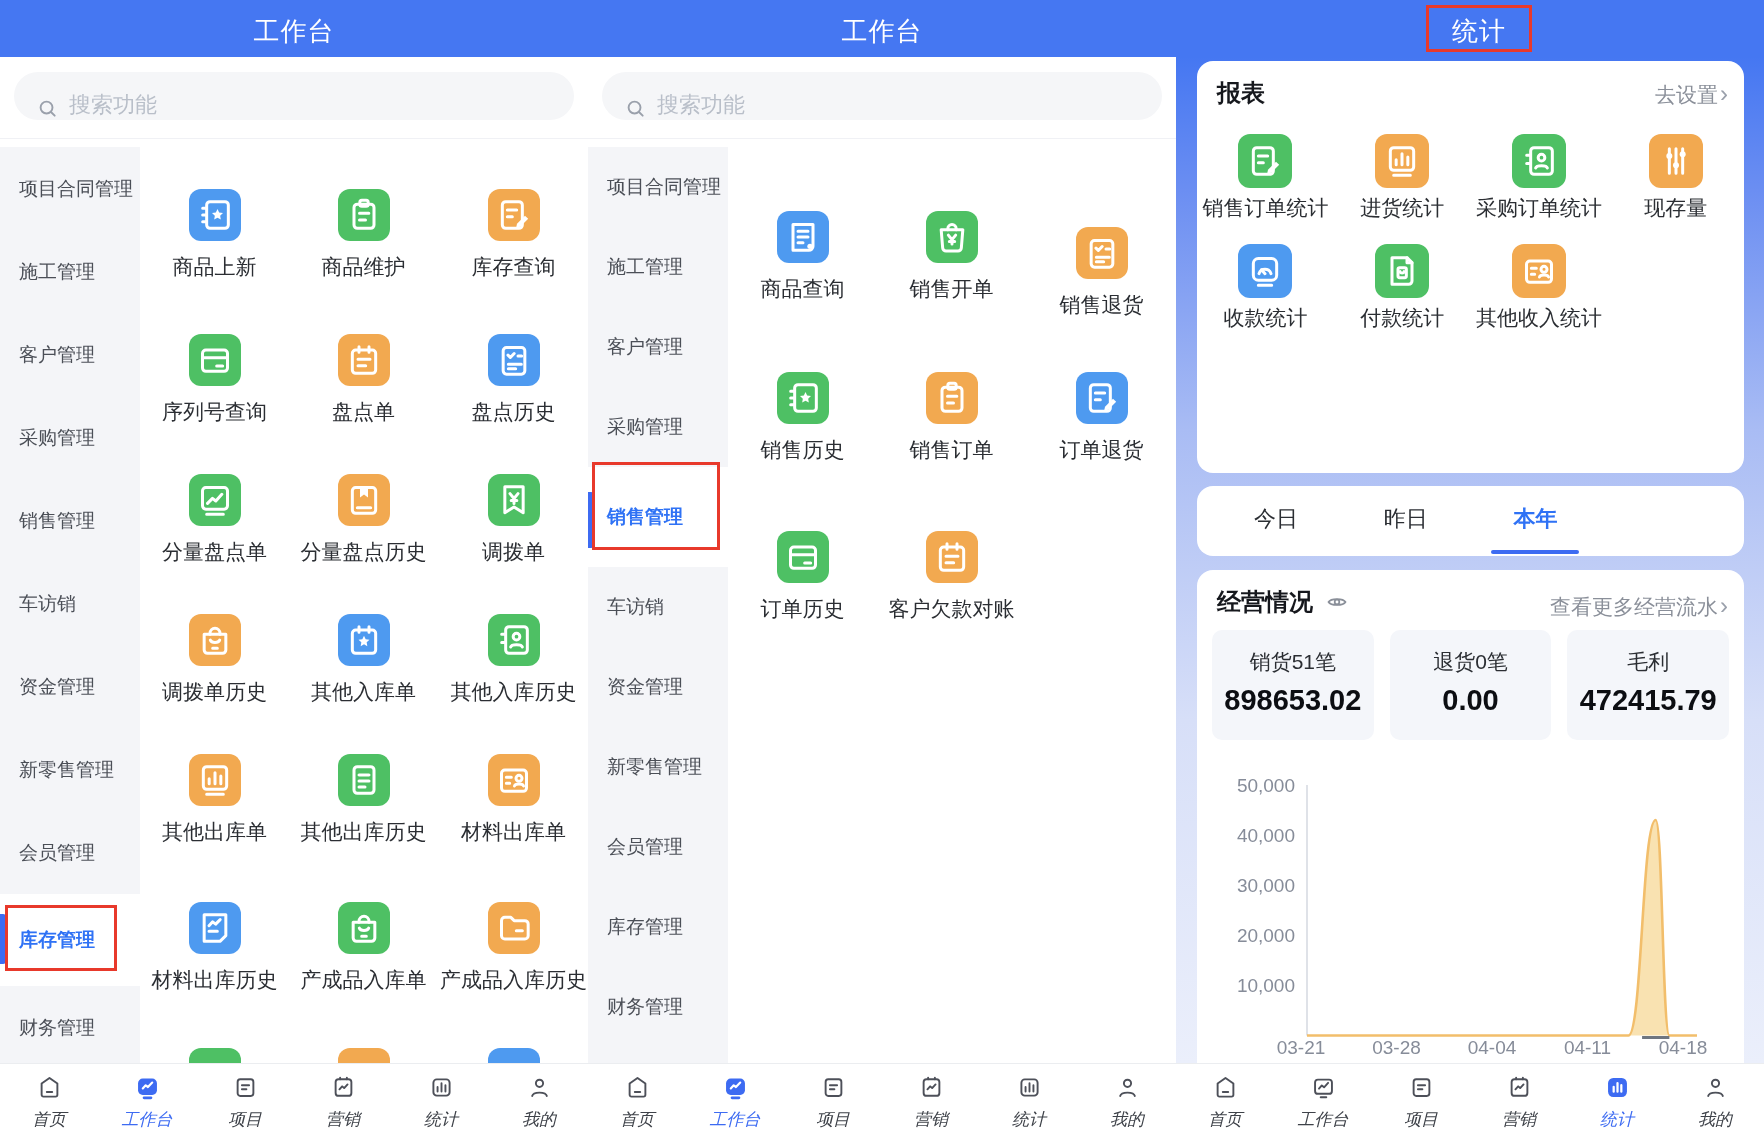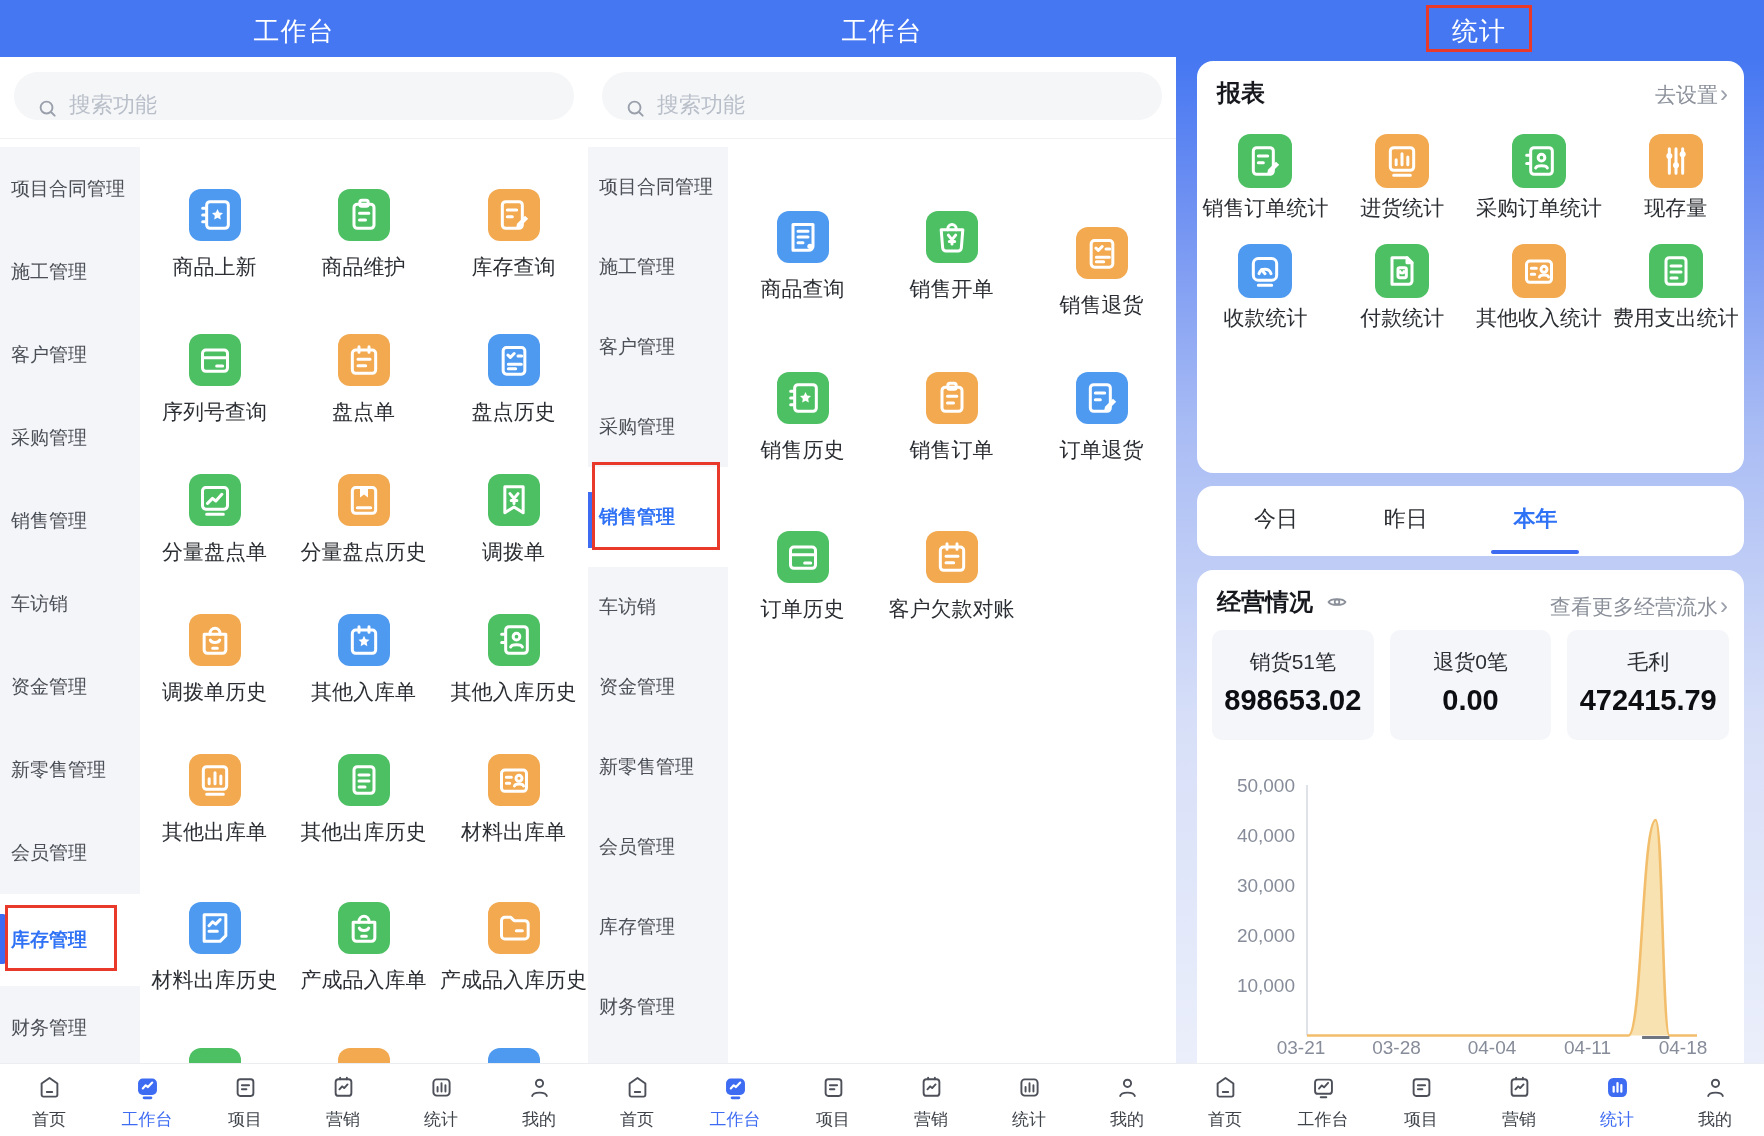--- a/index.html
+++ b/index.html
@@ -10,21 +10,21 @@
   #p-right{left:1176px;background:linear-gradient(180deg,#4577F2 0px,#4577F2 57px,#6b8ef2 190px,#a9bcf4 430px,#d7dff8 720px,#ebeffb 1063px,#ebeffb 1136px);}
   .hdr{position:absolute;left:0;top:0;width:588px;height:57px;background:#4577F2;}
   .hdr-title{position:absolute;top:14px;left:0;width:100%;text-align:center;color:#fff;font-size:26px;letter-spacing:1px;}
   #p-right .hdr-title{width:auto;left:303px;transform:translateX(-50%);}
   .searchbar{position:absolute;left:14px;top:72px;width:560px;height:48px;background:#f5f6f8;border-radius:24px;display:flex;align-items:flex-end;box-sizing:border-box;padding-left:22px;}
   .searchbar svg{width:23px;height:23px;stroke:#9aa0ab;fill:none;stroke-width:2;stroke-linecap:round;}
   .search-ph{margin-left:10px;color:#b9bfc9;font-size:22px;}
   .hline{position:absolute;left:0;top:138px;width:588px;height:1px;background:#f0f1f5;}
   .content{position:absolute;left:0;top:147px;width:588px;height:916px;overflow:hidden;}
   .side{position:absolute;left:0;top:0;width:140px;height:916px;background:#F4F5F8;}
-  .side-item{position:absolute;left:0;width:140px;display:flex;align-items:center;box-sizing:border-box;padding-left:11px;font-size:19px;color:#4b4f57;cursor:pointer;}
+  .side-item{position:absolute;left:0;width:140px;display:flex;align-items:center;box-sizing:border-box;padding-left:19px;font-size:19px;color:#4b4f57;cursor:pointer;}
   .side-item.sel{background:#fff;color:#2F72F5;font-weight:bold;}
   .sel-bar{position:absolute;left:0;width:6px;background:#3D6BF2;border-radius:0 3px 3px 0;}
   .red-box{position:absolute;border:3px solid #E8392B;box-sizing:border-box;z-index:5;}
   .grid-item{position:absolute;width:149px;text-align:center;cursor:pointer;}
   .tile{width:52px;height:52px;border-radius:12px;margin:0 auto;display:flex;align-items:center;justify-content:center;}
   .tile svg{width:40px;height:40px;stroke:#fff;fill:none;stroke-width:1.8;stroke-linecap:round;stroke-linejoin:round;}
   .gi-label{margin-top:14px;font-size:21px;color:#2b2e33;line-height:24px;white-space:nowrap;}
   .c-blue{background:#4E9AF0;} .c-green{background:#4EC064;} .c-orange{background:#F2A950;}
   
   .card{position:absolute;left:21px;width:547px;background:#fff;border-radius:16px;box-sizing:border-box;}
@@ -44,21 +44,21 @@
   #biz-more{position:absolute;right:16px;top:22px;font-size:21px;color:#8a8f99;cursor:pointer;}
   .eye{width:24px;height:24px;margin-left:12px;stroke:#8a8f99;fill:none;stroke-width:1.7;cursor:pointer;}
   #stat-row{position:absolute;left:15px;top:60px;width:517px;display:flex;gap:16px;}
   .stat-box{flex:1;height:110px;background:#F4F6FA;border-radius:10px;text-align:center;}
   .stat-label{margin-top:18px;font-size:21px;color:#2b2e33;}
   .stat-value{margin-top:8px;font-size:29px;font-weight:bold;color:#0c0e12;}
   #chart{position:absolute;left:0;top:188px;}
   .ytick{font-size:19px;fill:#868c99;text-anchor:end;}
   .xtick{font-size:19px;fill:#868c99;text-anchor:middle;}
   
-  #navbar{position:absolute;left:0;top:1063px;width:1764px;height:73px;background:#fff;border-top:1px solid #ebedf0;z-index:8;}
+  #navbar{position:absolute;left:0;top:1063px;width:1764px;height:73px;background:#fff;border-top:1px solid #ebedf0;z-index:8;font-style:italic;}
   .nav-item{position:absolute;top:10px;width:98px;text-align:center;cursor:pointer;color:#4d5059;}
   .nav-item svg{width:27px;height:27px;stroke:#4d5059;fill:none;stroke-width:1.7;stroke-linecap:round;stroke-linejoin:round;}
   .nav-item.active{color:#3D6BF2;}
   .nav-label{font-size:17px;margin-top:3px;color:#3e4249;}
   .nav-item.active .nav-label{color:#3D6BF2;}
 </style>
 </head>
 <body>
 
 <div id="root">
@@ -460,29 +460,20 @@
           <div class="rep-item">
             <div class="tile c-orange">
               <svg viewBox="0 0 24 24">
                 <rect x="4.5" y="6" width="15" height="12.8" rx="2"></rect>
                 <path d="M7.4 10.4h3M7.4 14h2"></path>
                 <circle cx="15" cy="11" r="1.8"></circle>
                 <path d="M12.3 15.6c.4-1.6 5-1.6 5.4 0"></path>
               </svg>
             </div>
             <div class="gi-label">其他收入统计</div>
-          </div>
-          <div class="rep-item">
-            <div class="tile c-green">
-              <svg viewBox="0 0 24 24">
-                <rect x="6" y="4" width="12" height="16" rx="2"></rect>
-                <path d="M9 9h6M9 12.6h6M9 16.2h3.6"></path>
-              </svg>
-            </div>
-            <div class="gi-label">费用支出统计</div>
           </div>
         </div>
     </div>
 
     <div class="card" id="tabs-card">
         <div class="tab">今日</div>
         <div class="tab">昨日</div>
         <div class="tab active">本年</div>
       </div>
 

